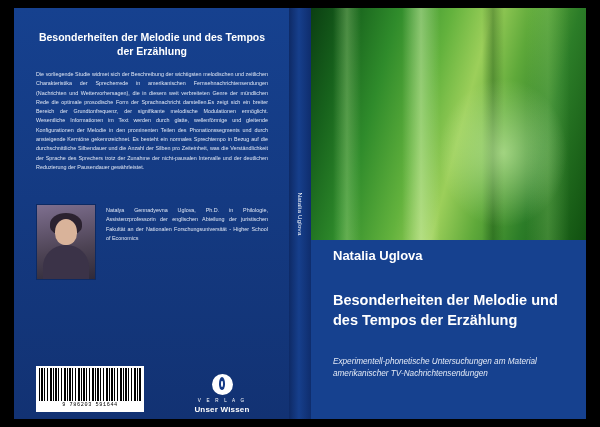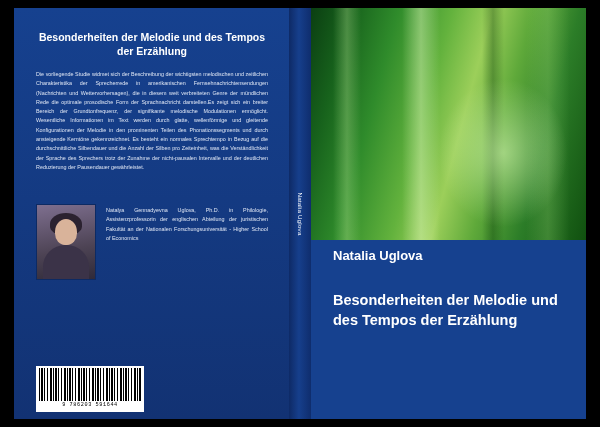--- a/index.html
+++ b/index.html
@@ -303,31 +303,39 @@
         <div class="ap-face"></div>
       </div>
       <div class="author-bio">Natalya Gennadyevna Uglova, Ph.D. in Philologie, Assistenzprofessorin der englischen Abteilung der juristischen Fakultät an der Nationalen Forschungsuniversität - Higher School of Economics</div>
     </div>
 
     <div class="barcode-box">
       <div class="barcode-bars"></div>
       <div class="barcode-num">9 786203 591644</div>
     </div>
 
+    <div class="back-pub">
+      <div class="pub-circle">
+          <span class="flame"></span>
+        </div>
+      <div class="pub-verlag">V E R L A G</div>
+      <div class="pub-name">Unser Wissen</div>
+    </div>
   </div>
 
   <div class="spine">
     <div class="spine-text">Natalia Uglova</div>
   </div>
 
   <div class="front-cover">
     <div class="front-art">
       <div class="blur-band band1"></div>
       <div class="blur-band band2"></div>
       <div class="blur-band band3"></div>
       <div class="blur-band band4"></div>
       <div class="light-blob"></div>
     </div>
     <div class="front-author">Natalia Uglova</div>
     <div class="front-title">Besonderheiten der Melodie und des Tempos der Erzählung</div>
+    <div class="front-sub">Experimentell-phonetische Untersuchungen am Material amerikanischer TV-Nachrichtensendungen</div>
   </div>
 
 </div>
 
 </body></html>

